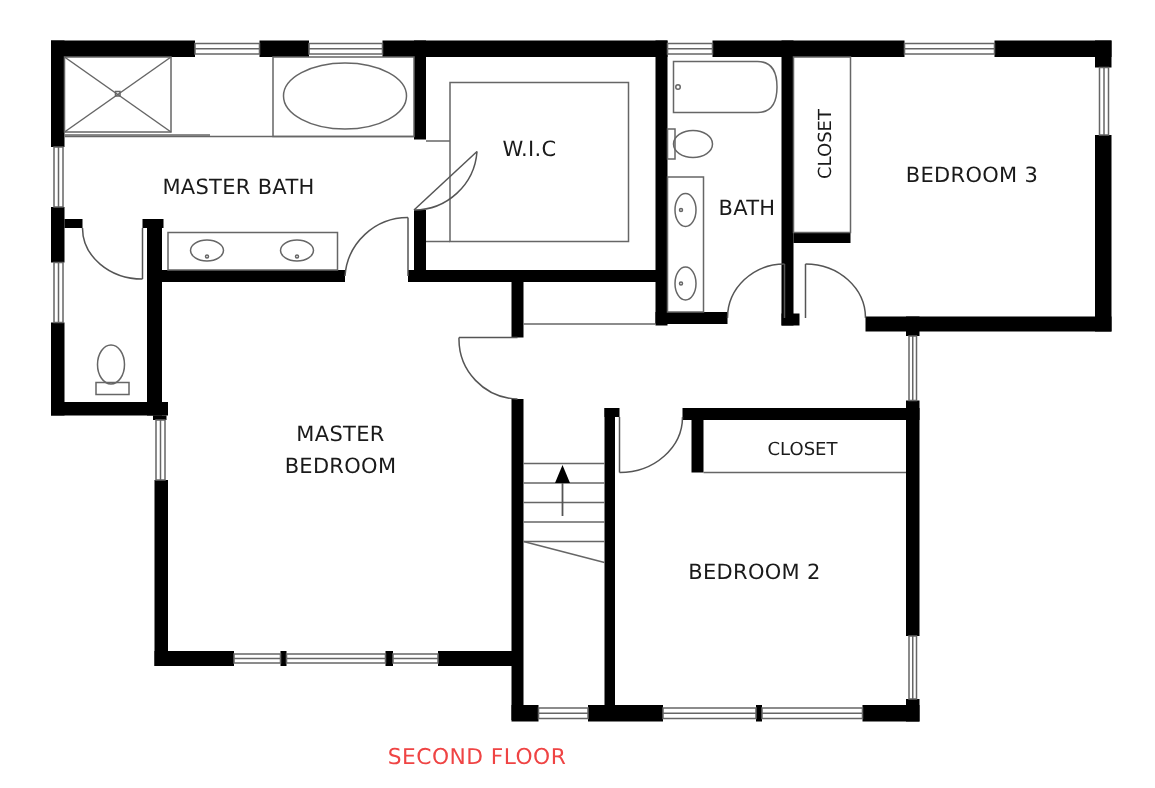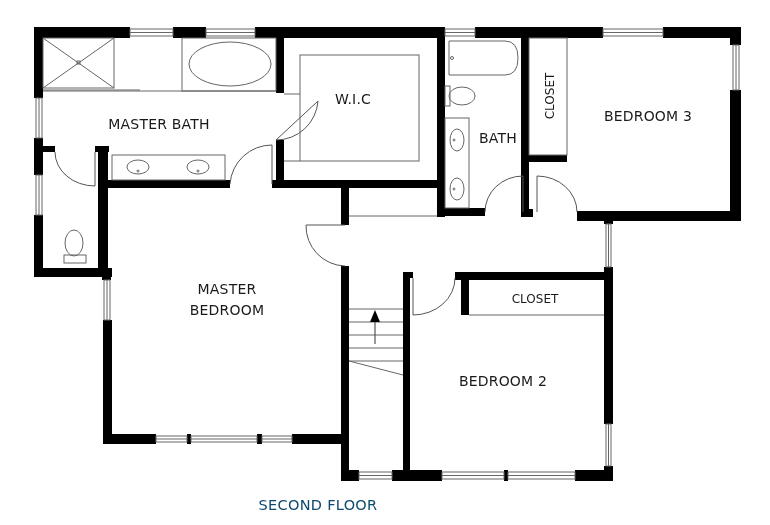--- a/index.html
+++ b/index.html
@@ -5,21 +5,21 @@
   html, body { margin: 0; padding: 0; background: #ffffff; }
   body { width: 770px; height: 525px; position: relative; overflow: hidden; font-family: "DejaVu Sans", sans-serif; }
   #plan { position: absolute; left: 0; top: 0; width: 770px; height: 525px; }
   .wall { fill: #000; }
   .thin { fill: none; stroke: #666; stroke-width: 1; }
   .thin2 { fill: none; stroke: #555; stroke-width: 1.2; }
   .win { fill: #fff; stroke: #666; stroke-width: 1; }
   .door { fill: none; stroke: #555; stroke-width: 1; }
   .lbl { font-family: "DejaVu Sans", sans-serif; fill: #1a1a1a; font-size: 14px; letter-spacing: 0.2px; }
   .lbl-sm { font-family: "DejaVu Sans", sans-serif; fill: #1a1a1a; font-size: 12px; }
-  .title { position: absolute; left: 0; width: 636px; top: 497px; text-align: center; font-family: "DejaVu Sans", sans-serif; font-size: 14.5px; color: #0c4a6e; letter-spacing: 0.3px; }
+  .title { position: absolute; left: 0; width: 636px; top: 497px; text-align: center; font-family: "DejaVu Sans", sans-serif; font-size: 14.5px; color: #ef4444; letter-spacing: 0.3px; }
 </style>
 </head>
 <body>
 
 <svg id="plan" viewBox="0 0 770 525" xmlns="http://www.w3.org/2000/svg">
 
   <g>
 
     <rect class="wall" x="34" y="27" width="96" height="11"></rect>
     <rect class="wall" x="173" y="27" width="33" height="11"></rect>

